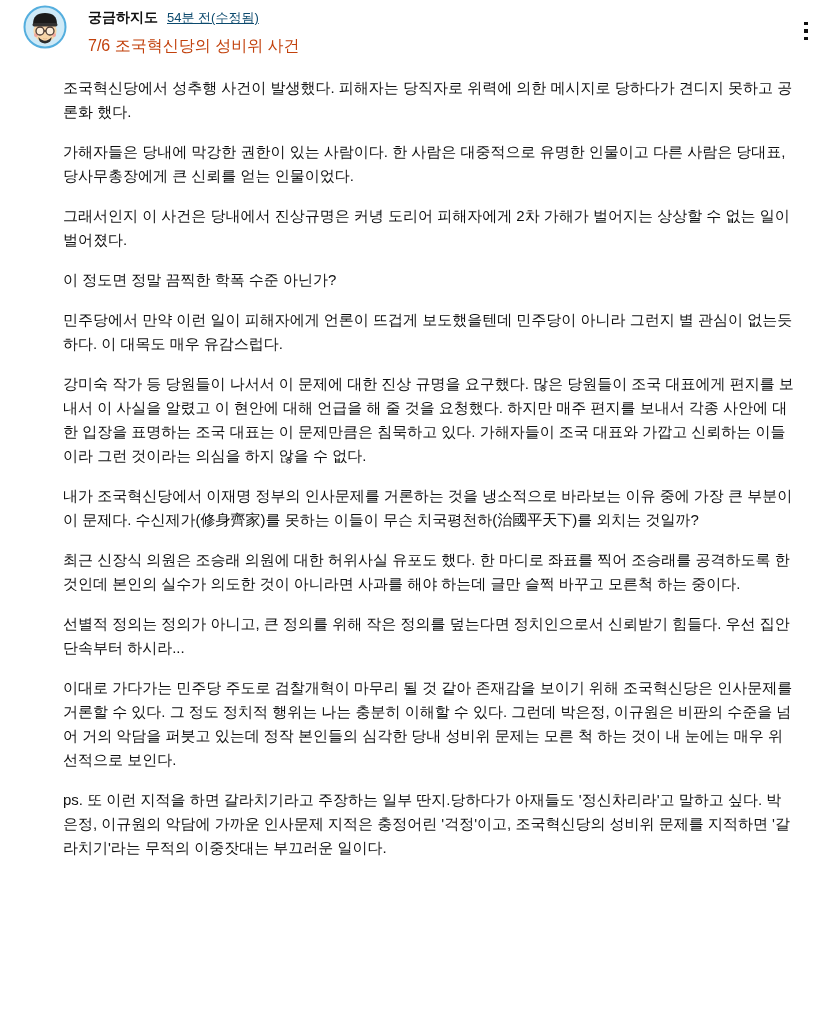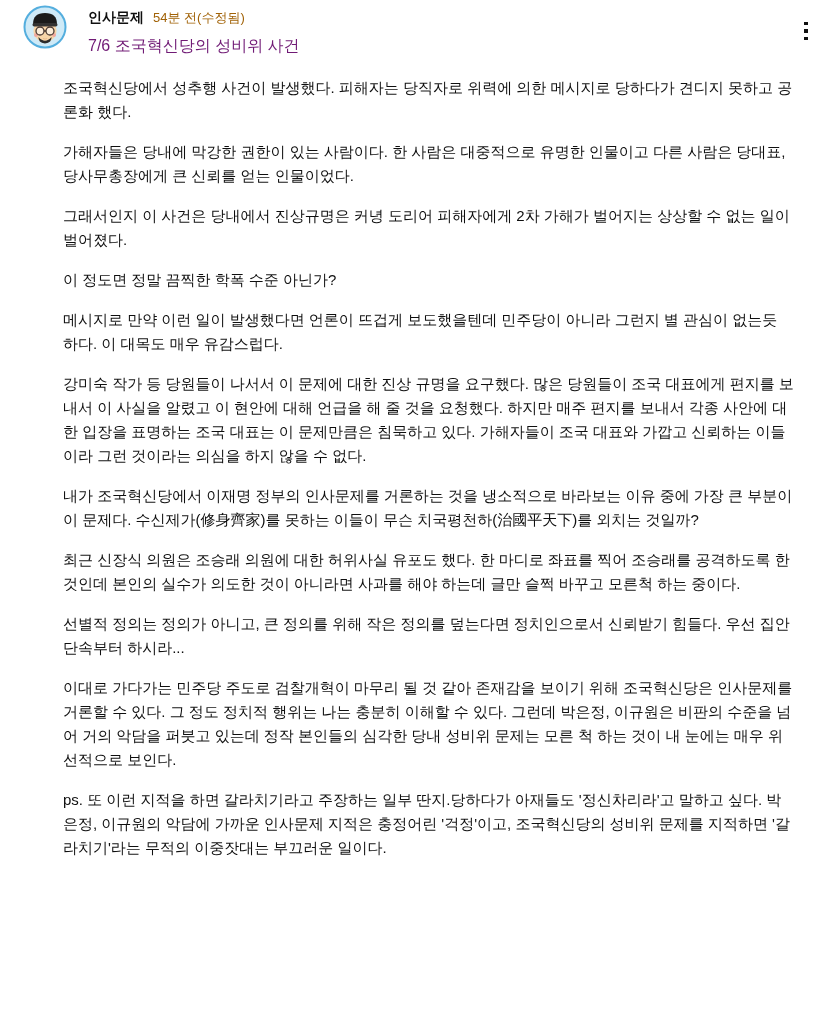--- a/index.html
+++ b/index.html
@@ -36,30 +36,31 @@
     white-space: nowrap;
   }
   .author-name {
     font-size: 14px;
     font-weight: bold;
     color: #0f0f0f;
     cursor: pointer;
   }
   .timestamp {
     font-size: 13px;
-    color: #a16207;
+    color: #0c4a6e;
     cursor: pointer;
+    text-decoration: underline;
   }
   .post-title {
     position: absolute;
     left: 88px;
     top: 35px;
     font-size: 16px;
     line-height: 22px;
-    color: #701a75;
+    color: #c2410c;
   }
   .kebab-btn {
     position: absolute;
     right: 10px;
     top: 16px;
     width: 28px;
     height: 30px;
     border: none;
     background: transparent;
     display: flex;
@@ -104,40 +105,40 @@
       <circle cx="31" cy="30" r="2" fill="#f0a9a0"></circle>
       <circle cx="17" cy="26" r="4" fill="#ffffff" fill-opacity="0.55" stroke="#4a3a33" stroke-width="1.3"></circle>
       <circle cx="27" cy="26" r="4" fill="#ffffff" fill-opacity="0.55" stroke="#4a3a33" stroke-width="1.3"></circle>
       <line x1="21" y1="26" x2="23" y2="26" stroke="#4a3a33" stroke-width="1.3"></line>
       <path d="M15.5 32 Q22 39.5 28.5 32 Q29 37.5 22 38.5 Q15 37.5 15.5 32 Z" fill="#2b2b2b"></path>
       <path d="M20 33.4 Q22 34.6 24 33.4" stroke="#e8b98a" stroke-width="1.1" fill="none"></path>
     </svg>
   </div>
 
   <div class="author-line">
-    <span class="author-name">인사문제</span>
+    <span class="author-name">궁금하지도</span>
     <span class="timestamp">54분 전(수정됨)</span>
   </div>
 
   <button class="kebab-btn" aria-label="more options">
     <span style="display:flex;flex-direction:column;gap:4px;">
       <span class="dot"></span>
         <span class="dot"></span>
         <span class="dot"></span>
     </span>
   </button>
 
   <div class="post-title">7/6 조국혁신당의 성비위 사건</div>
 
   <div class="post-body">
       <p>조국혁신당에서 성추행 사건이 발생했다. 피해자는 당직자로 위력에 의한 메시지로 당하다가 견디지 못하고 공론화 했다.</p>
       <p>가해자들은 당내에 막강한 권한이 있는 사람이다. 한 사람은 대중적으로 유명한 인물이고 다른 사람은 당대표, 당사무총장에게 큰 신뢰를 얻는 인물이었다.</p>
       <p>그래서인지 이 사건은 당내에서 진상규명은 커녕 도리어 피해자에게 2차 가해가 벌어지는 상상할 수 없는 일이 벌어졌다.</p>
       <p>이 정도면 정말 끔찍한 학폭 수준 아닌가?</p>
-      <p>메시지로 만약 이런 일이 발생했다면 언론이 뜨겁게 보도했을텐데 민주당이 아니라 그런지 별 관심이 없는듯 하다. 이 대목도 매우 유감스럽다.</p>
+      <p>민주당에서 만약 이런 일이 피해자에게 언론이 뜨겁게 보도했을텐데 민주당이 아니라 그런지 별 관심이 없는듯 하다. 이 대목도 매우 유감스럽다.</p>
       <p>강미숙 작가 등 당원들이 나서서 이 문제에 대한 진상 규명을 요구했다. 많은 당원들이 조국 대표에게 편지를 보내서 이 사실을 알렸고 이 현안에 대해 언급을 해 줄 것을 요청했다. 하지만 매주 편지를 보내서 각종 사안에 대한 입장을 표명하는 조국 대표는 이 문제만큼은 침묵하고 있다. 가해자들이 조국 대표와 가깝고 신뢰하는 이들이라 그런 것이라는 의심을 하지 않을 수 없다.</p>
       <p>내가 조국혁신당에서 이재명 정부의 인사문제를 거론하는 것을 냉소적으로 바라보는 이유 중에 가장 큰 부분이 이 문제다. 수신제가(修身齊家)를 못하는 이들이 무슨 치국평천하(治國平天下)를 외치는 것일까?</p>
       <p>최근 신장식 의원은 조승래 의원에 대한 허위사실 유포도 했다. 한 마디로 좌표를 찍어 조승래를 공격하도록 한 것인데 본인의 실수가 의도한 것이 아니라면 사과를 해야 하는데 글만 슬쩍 바꾸고 모른척 하는 중이다.</p>
       <p>선별적 정의는 정의가 아니고, 큰 정의를 위해 작은 정의를 덮는다면 정치인으로서 신뢰받기 힘들다. 우선 집안 단속부터 하시라...</p>
       <p>이대로 가다가는 민주당 주도로 검찰개혁이 마무리 될 것 같아 존재감을 보이기 위해 조국혁신당은 인사문제를 거론할 수 있다. 그 정도 정치적 행위는 나는 충분히 이해할 수 있다. 그런데 박은정, 이규원은 비판의 수준을 넘어 거의 악담을 퍼붓고 있는데 정작 본인들의 심각한 당내 성비위 문제는 모른 척 하는 것이 내 눈에는 매우 위선적으로 보인다.</p>
       <p>ps. 또 이런 지적을 하면 갈라치기라고 주장하는 일부 딴지.당하다가 아재들도 '정신차리라'고 말하고 싶다. 박은정, 이규원의 악담에 가까운 인사문제 지적은 충정어린 '걱정'이고, 조국혁신당의 성비위 문제를 지적하면 '갈라치기'라는 무적의 이중잣대는 부끄러운 일이다.</p>
     </div>
 
 </div>
 

